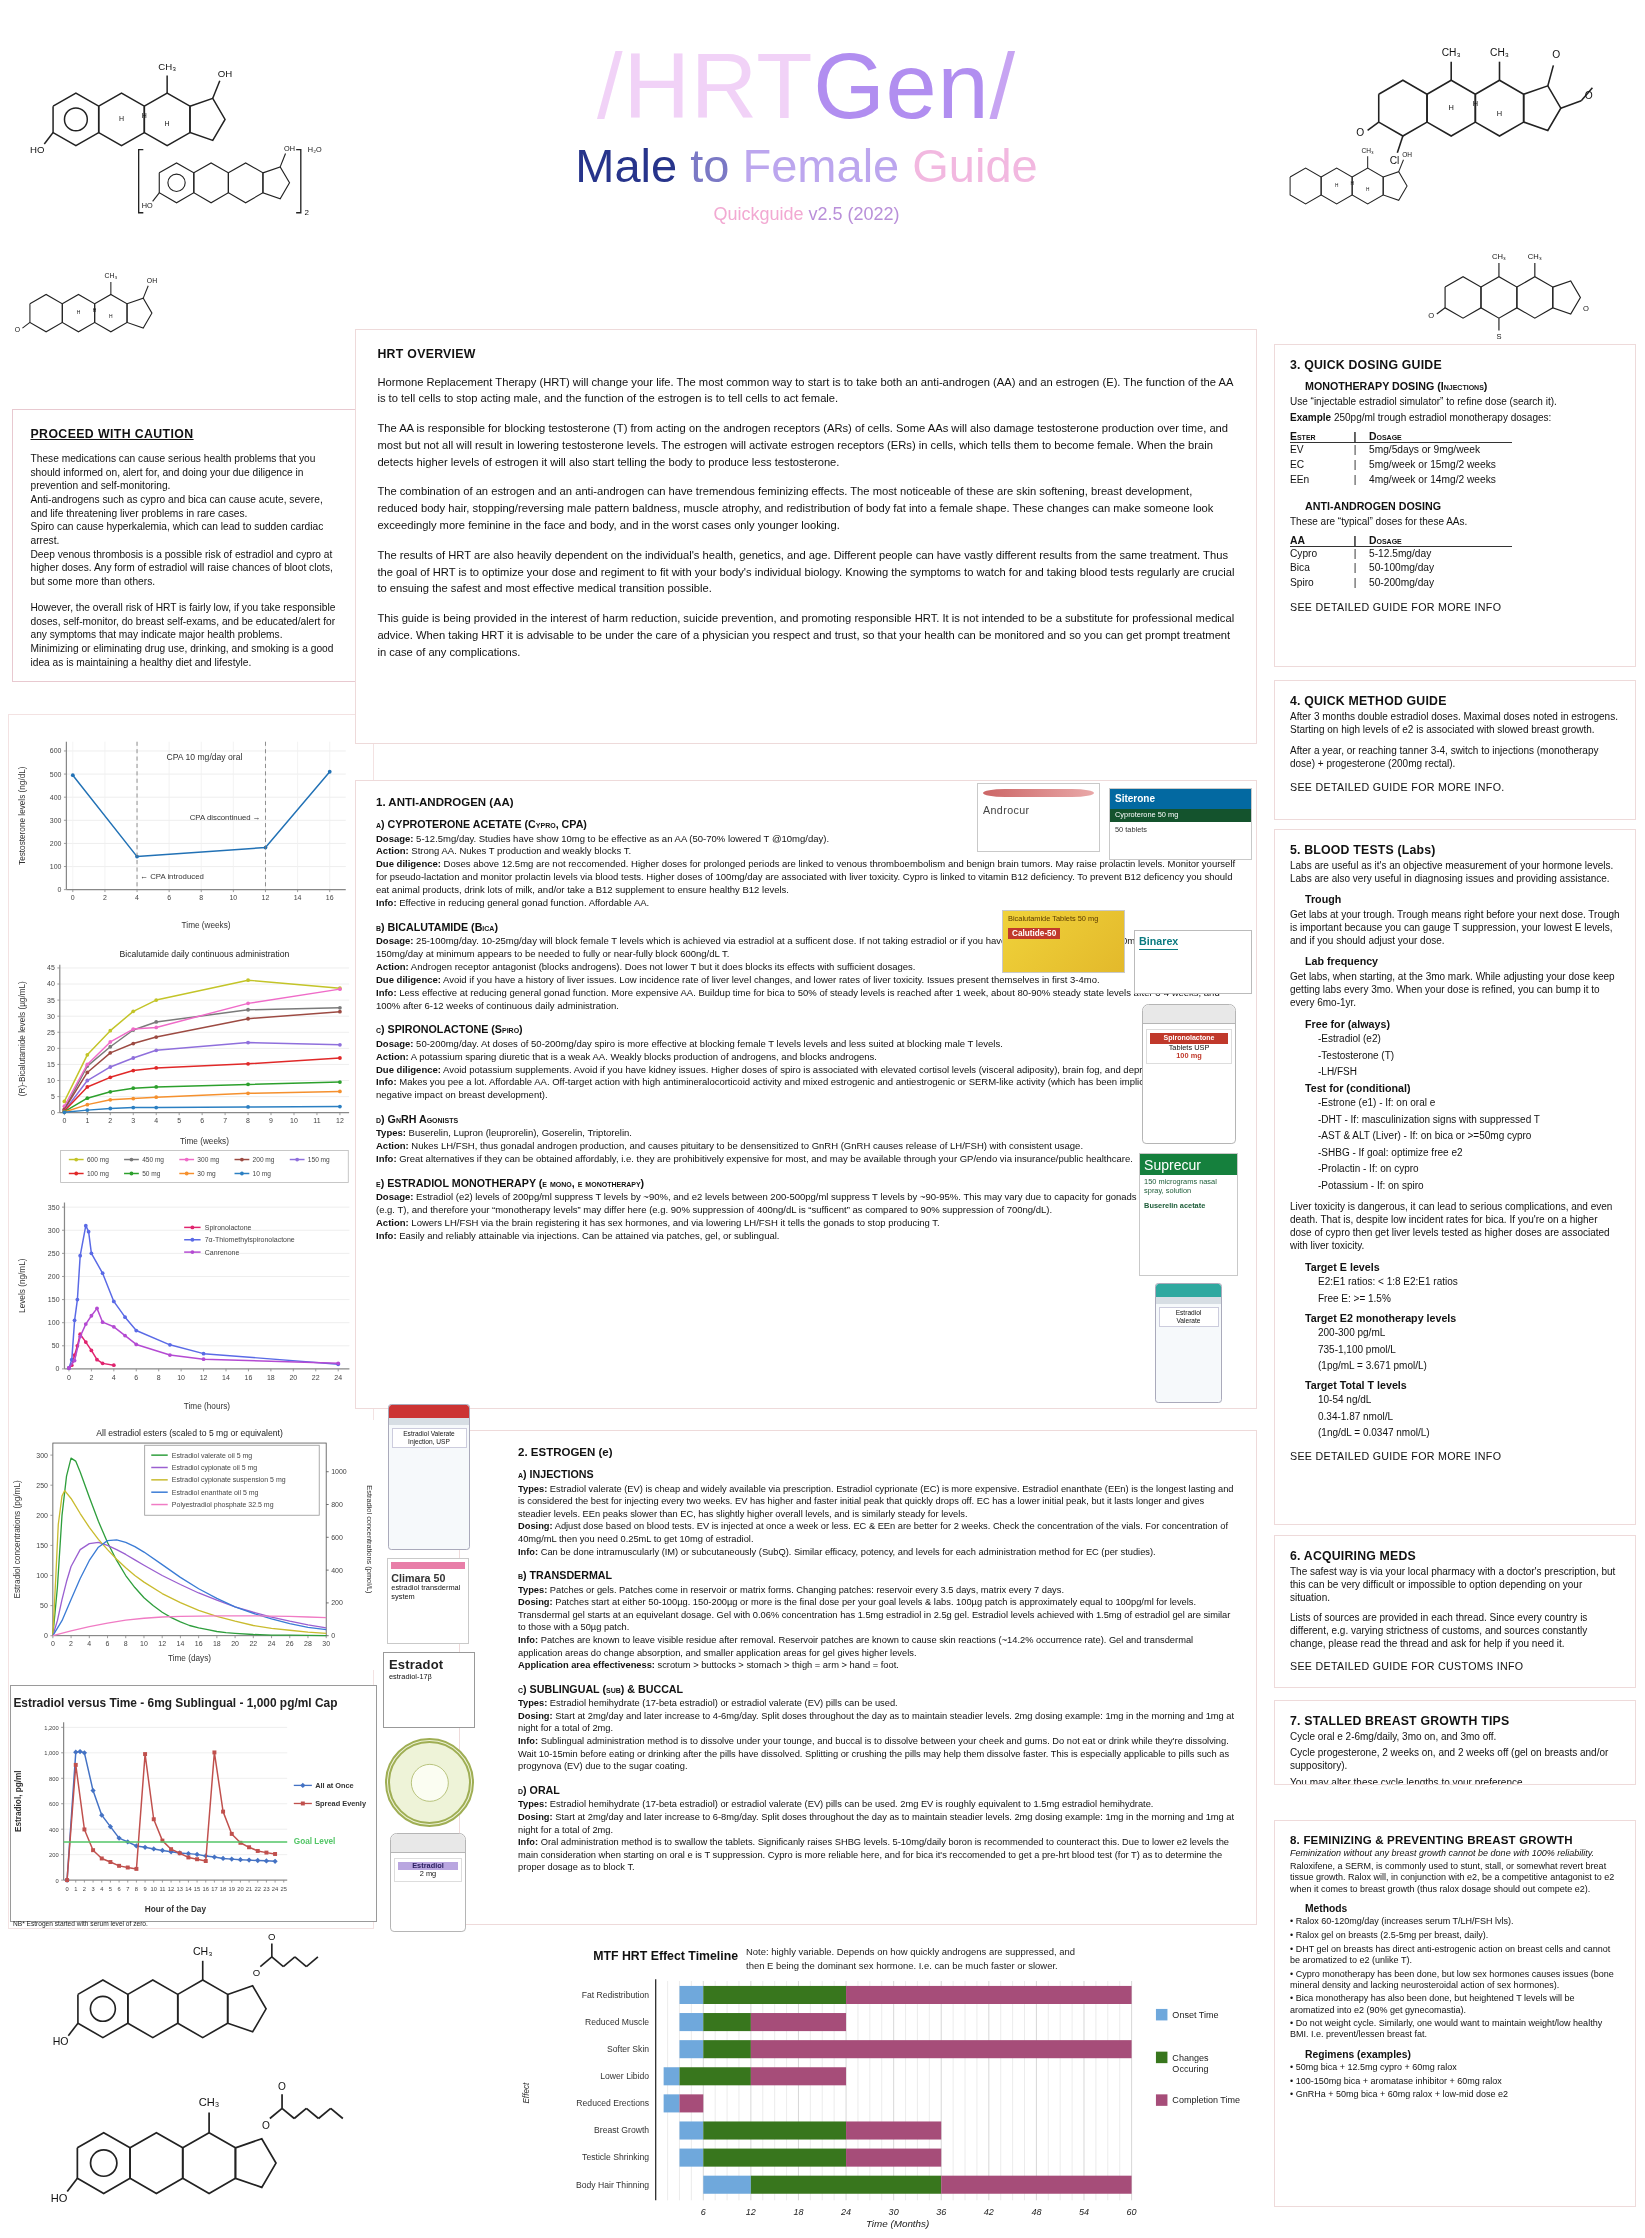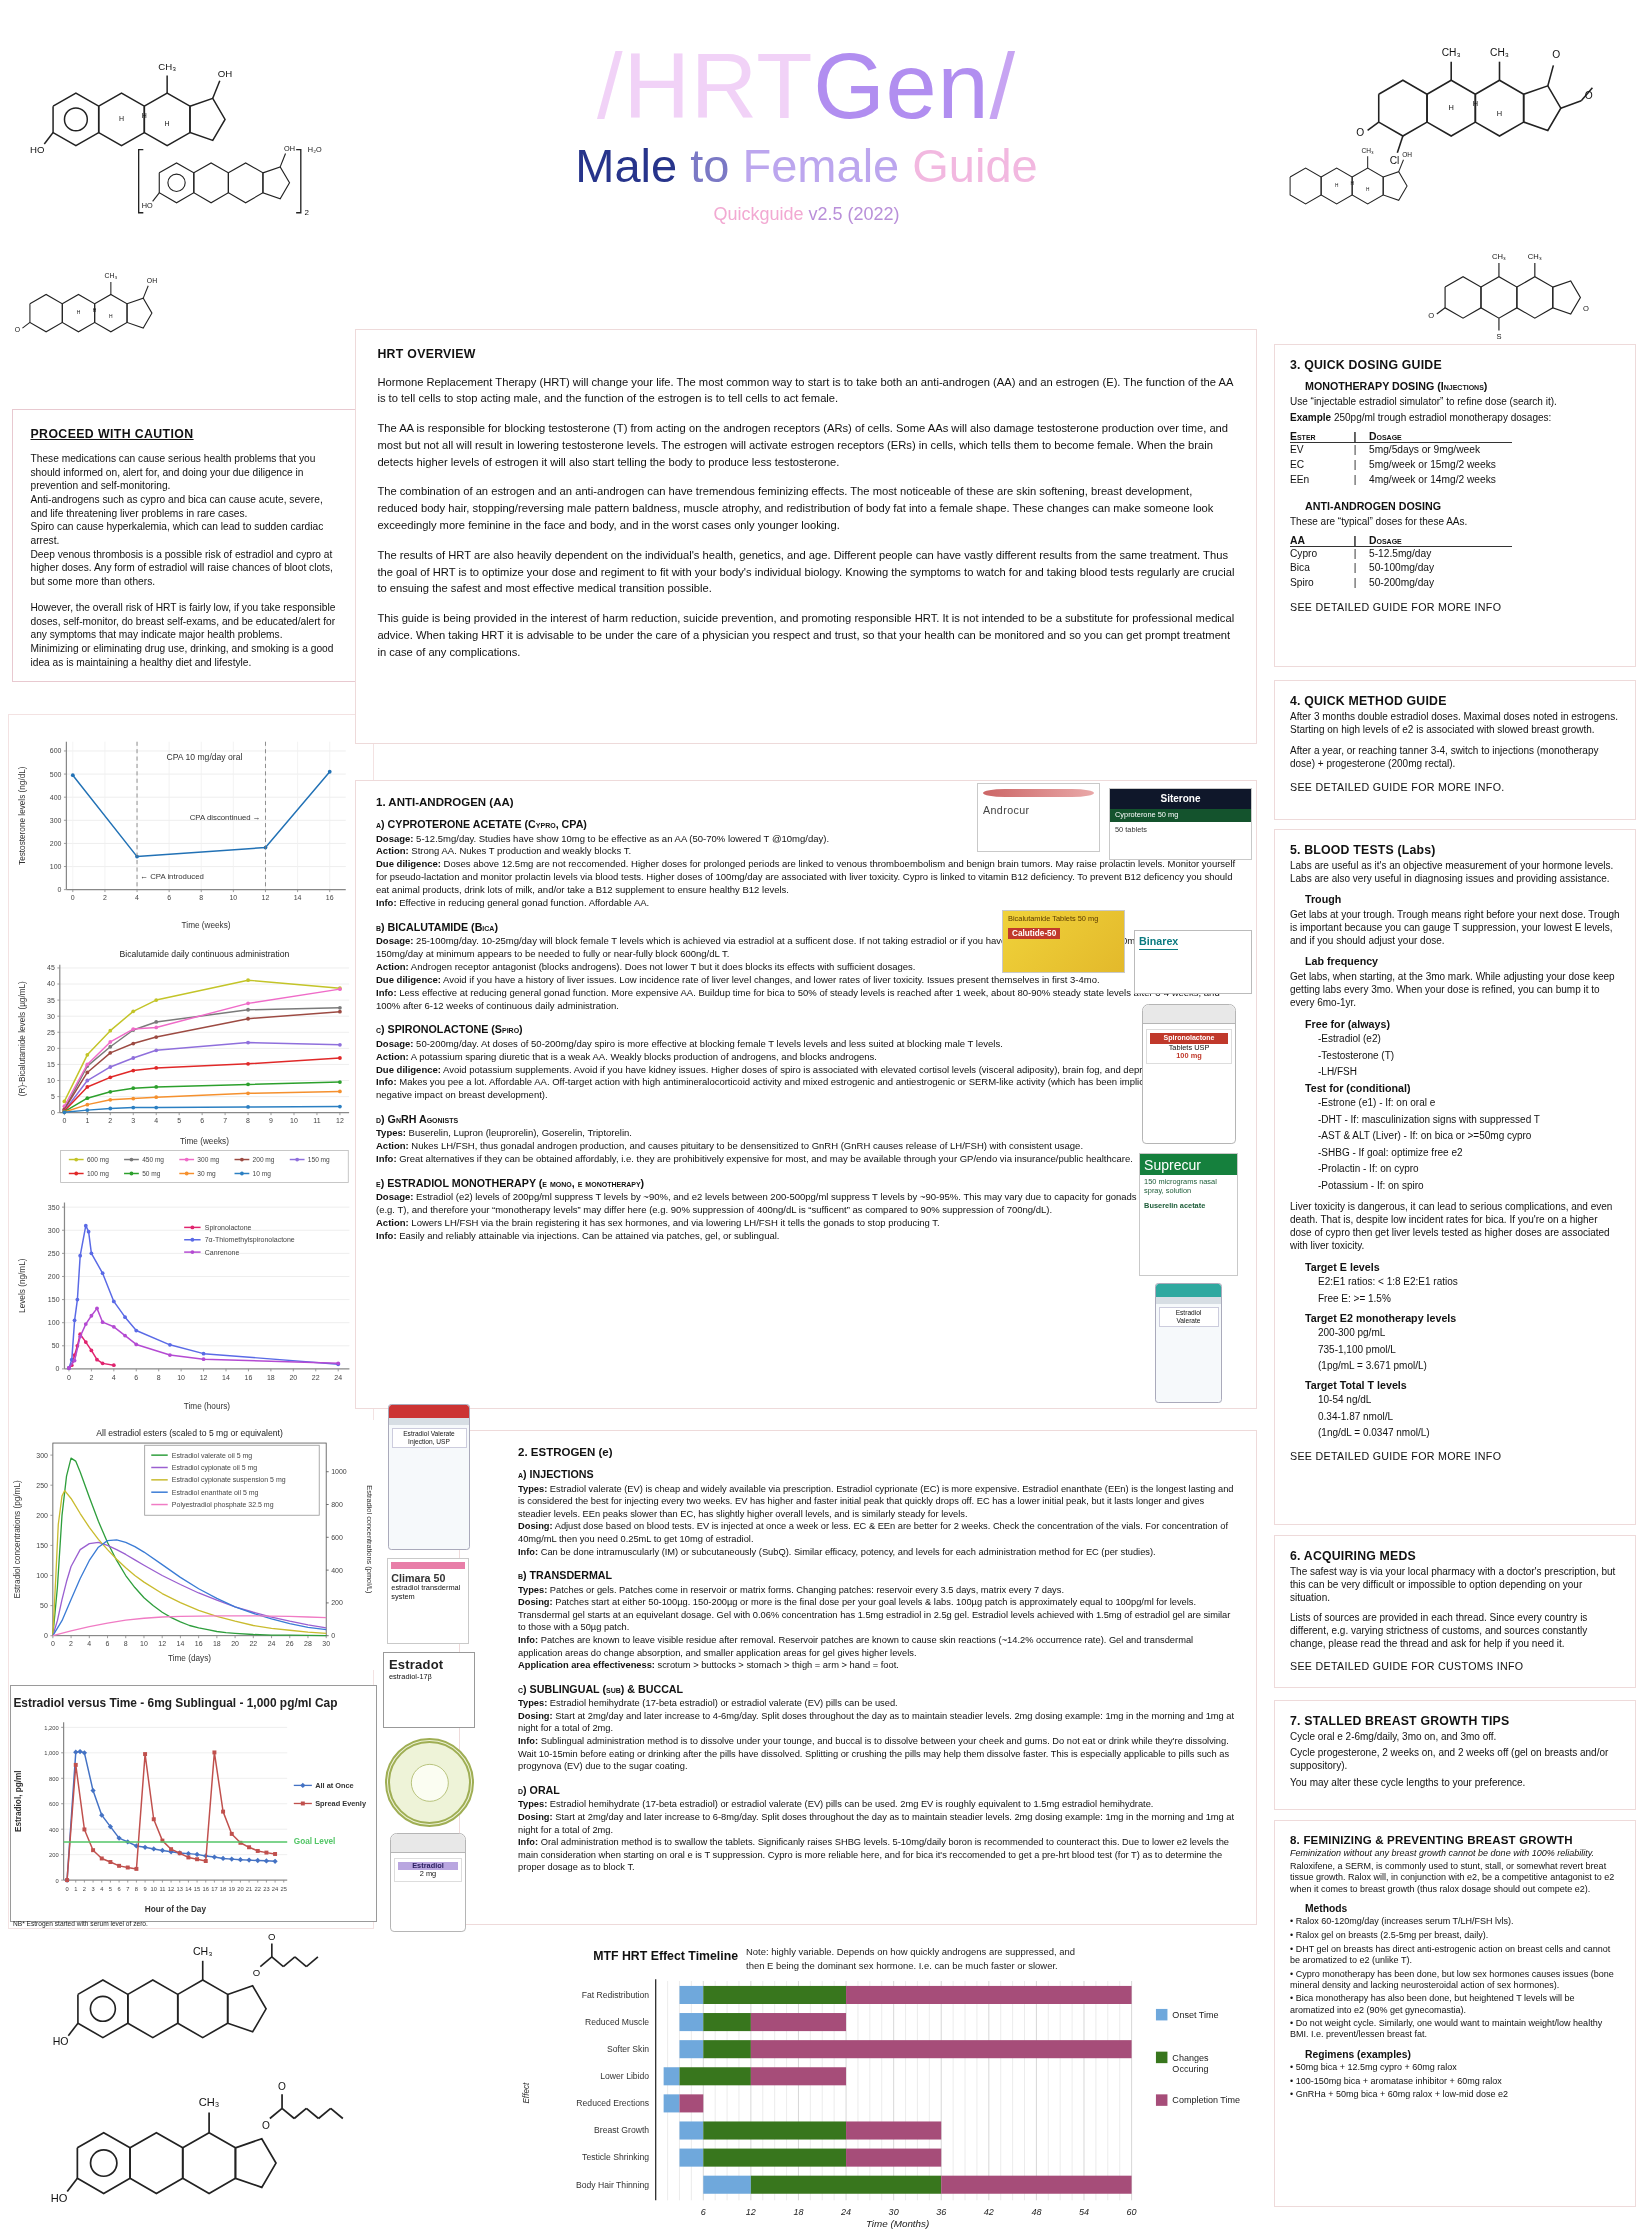--- a/index.html
+++ b/index.html
@@ -54,21 +54,21 @@
   .chart{position:absolute;background:#fff;}
   .chart5-frame{border:0.8px solid #9a9a9a;}
   .footnote{position:absolute;left:13px;top:1920px;font-size:6.6px;color:#222;}
   
   .prod{position:absolute;background:#fff;border:0.8px solid #c9c9c9;box-sizing:border-box;
         overflow:hidden;font-size:7.4px;line-height:1.15;}
   .p-androcur{padding:5px;}
   .p-androcur .nm{font-size:10.7px;color:#444;letter-spacing:0.4px;margin-top:6.6px;}
   .p-androcur .wave{height:8.2px;background:linear-gradient(90deg,#c66,#e9a8a8);border-radius:40%/100%;}
   .p-siterone{background:#fff;}
-  .p-siterone .band{background:#0f172a;color:#fff;padding:4.1px 5px;font-size:10px;font-weight:bold;text-align:center;}
+  .p-siterone .band{background:#0369a1;color:#fff;padding:4.1px 5px;font-size:10px;font-weight:bold;}
   .p-siterone .band2{background:#14532d;color:#fff;padding:2.5px 5px;font-size:7.4px;}
   .p-siterone .body{padding:3.3px 5px;color:#333;}
   .p-calutide{background:linear-gradient(135deg,#f0d23a,#e3b92b);color:#5a3a00;padding:4.1px 5px;}
   .p-calutide .red{background:#c0392b;color:#fff;display:inline-block;padding:0.8px 4.1px;margin-top:4.1px;
                    font-weight:bold;font-size:8.2px;}
   .p-binarex{border:0.8px solid #bbb;padding:4.1px;}
   .p-binarex .tag{color:#0b7a80;font-weight:bold;font-size:10.7px;border-bottom:1.6px solid #0b7a80;
                   display:inline-block;padding-bottom:1.6px;}
   .bottle{border:0.8px solid #b5b5b5;border-radius:6.6px 6.6px 4.1px 4.1px;}
   .bottle .cap{height:18px;background:#e8e8e8;border-bottom:0.8px solid #b5b5b5;border-radius:5.8px 5.8px 0 0;}
@@ -1183,21 +1183,21 @@
 
   <div class="box rc" id="box6" style="left:1274px;top:1535px;width:362px;height:153px">
     <div class="rc-h" style="margin-bottom:1.6px">6. ACQUIRING MEDS</div>
     <div id="acq-paras">
         <div class="rc-p" style="margin-bottom: 6.6px;">The safest way is via your local pharmacy with a doctor's prescription, but this can be very difficult or impossible to option depending on your situation.</div>
         <div class="rc-p" style="margin-bottom: 6.6px;">Lists of sources are provided in each thread. Since every country is different, e.g. varying strictness of customs, and sources constantly change, please read the thread and ask for help if you need it.</div>
       </div>
     <div class="rc-see">SEE DETAILED GUIDE FOR CUSTOMS INFO</div>
   </div>
 
-  <div class="box rc" id="box7" style="left:1274px;top:1700px;width:362px;height:110px">
+  <div class="box rc" id="box7" style="left:1274px;top:1700px;width:362px;height:85px">
     <div class="rc-h" style="margin-bottom:1.6px">7. STALLED BREAST GROWTH TIPS</div>
     <div id="stalled-lines">
         <div class="rc-p">Cycle oral e 2-6mg/daily, 3mo on, and 3mo off.</div>
         <div class="rc-p">Cycle progesterone, 2 weeks on, and 2 weeks off (gel on breasts and/or suppository).</div>
         <div class="rc-p">You may alter these cycle lengths to your preference.</div>
       </div>
   </div>
 
   <div class="box rc" id="box8" style="left:1274px;top:1820px;width:362px;height:387px">
     <div class="rc-h" style="margin-bottom:1.6px;font-size:11.5px">8. FEMINIZING &amp; PREVENTING BREAST GROWTH</div>

